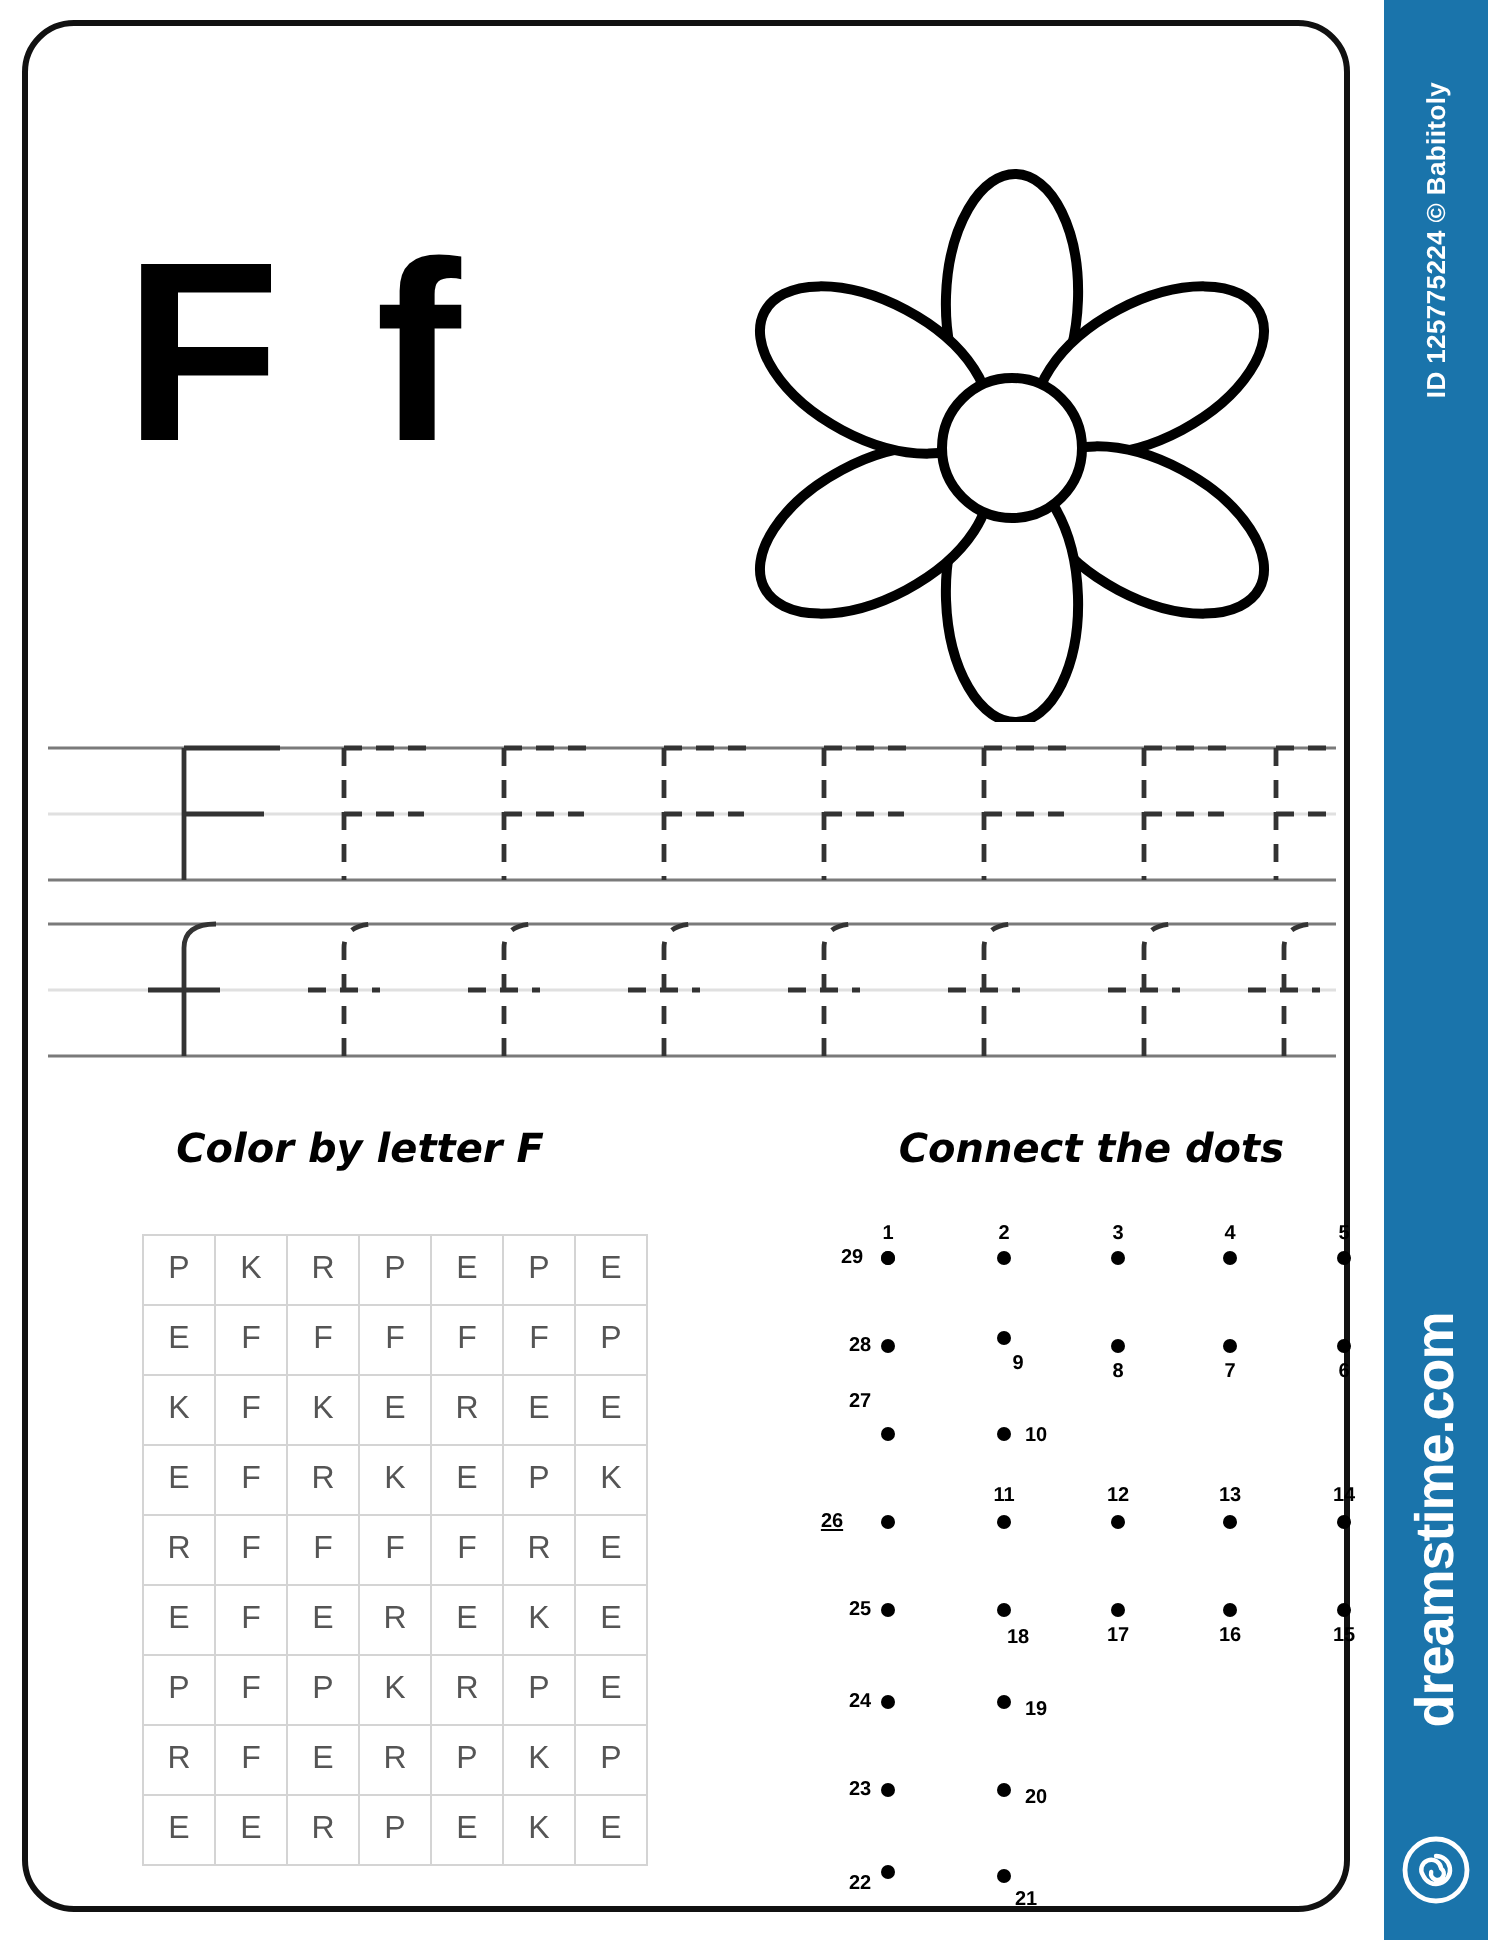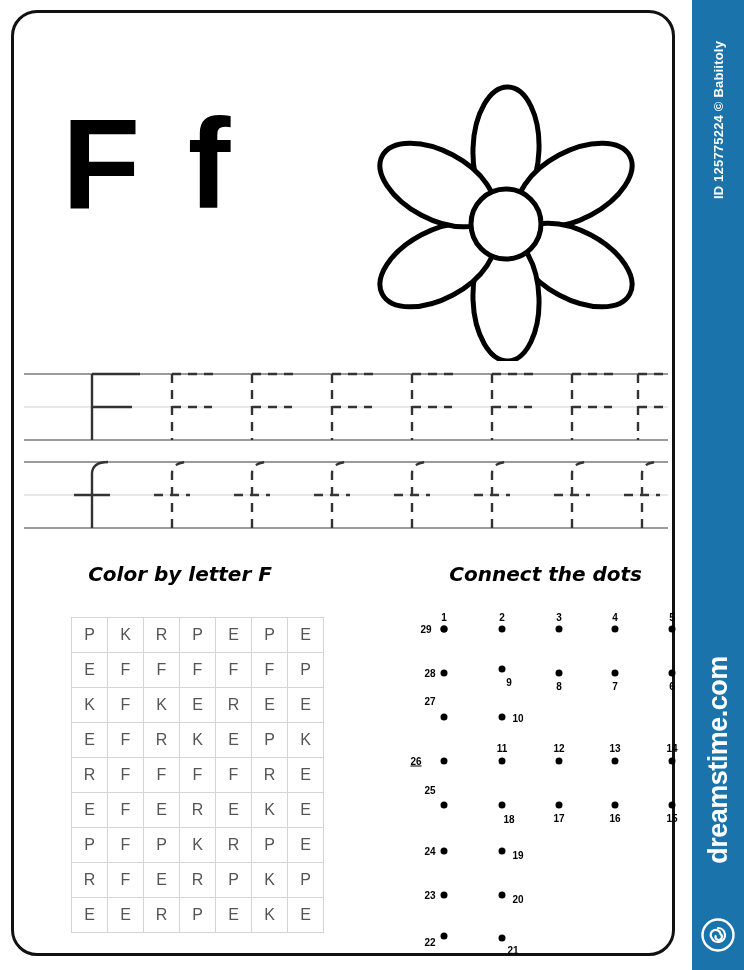--- a/index.html
+++ b/index.html
@@ -64,21 +64,21 @@
     left: 0; top: 17px;
     width: 100%;
     text-align: center;
     font-size: 58px;
     font-weight: normal;
     color: #000000;
     letter-spacing: -1px;
   }
   #letter-pair {
     position: absolute;
-    left: 48px; top: 87px;
+    left: 48px; top: 100px;
     font-size: 128px;
     font-weight: bold;
     color: #000000;
     line-height: 1;
     letter-spacing: 6px;
   }
   #flower-illustration {
     position: absolute;
     left: 355px; top: 68px;
     width: 275px; height: 280px;
@@ -332,21 +332,21 @@
       <div class="dot-label" style="left: 166px; top: 294px;">20</div>
       <div class="dot" style="left: 150px; top: 333px;"></div>
       <div class="dot-label" style="left: 161px; top: 345px;">21</div>
       <div class="dot" style="left: 92px; top: 331px;"></div>
       <div class="dot-label" style="left: 78px; top: 337px;">22</div>
       <div class="dot" style="left: 92px; top: 290px;"></div>
       <div class="dot-label" style="left: 78px; top: 290px;">23</div>
       <div class="dot" style="left: 92px; top: 246px;"></div>
       <div class="dot-label" style="left: 78px; top: 246px;">24</div>
       <div class="dot" style="left: 92px; top: 200px;"></div>
-      <div class="dot-label" style="left: 78px; top: 185px;">25</div>
+      <div class="dot-label" style="left: 78px; top: 200px;">25</div>
       <div class="dot" style="left: 92px; top: 156px;"></div>
       <div class="dot-label" style="left: 64px; top: 156px; text-decoration: underline;">26</div>
       <div class="dot" style="left: 92px; top: 112px;"></div>
       <div class="dot-label" style="left: 78px; top: 96px;">27</div>
       <div class="dot" style="left: 92px; top: 68px;"></div>
       <div class="dot-label" style="left: 78px; top: 68px;">28</div>
       <div class="dot" style="left: 92px; top: 24px;"></div>
       <div class="dot-label" style="left: 74px; top: 24px;">29</div>
     </div>
 

